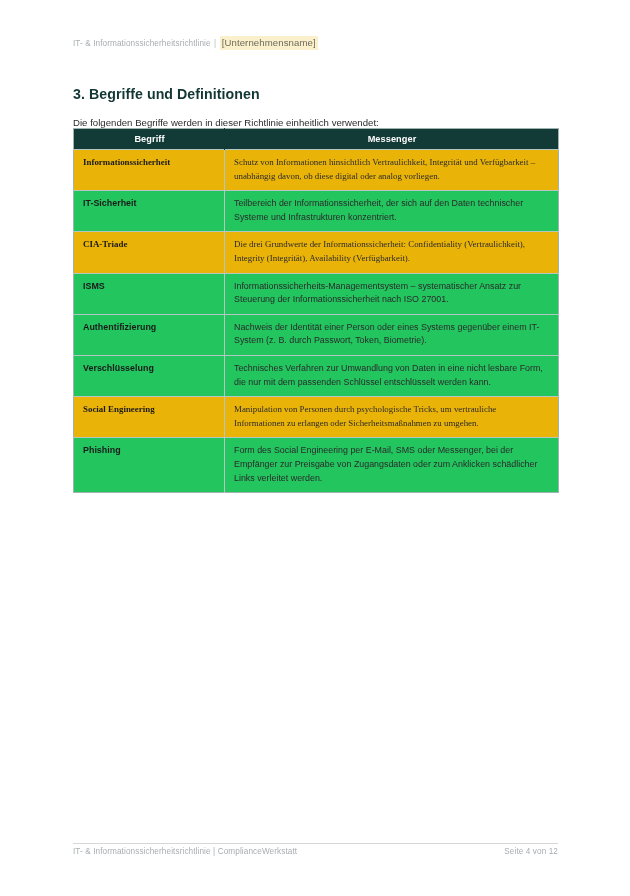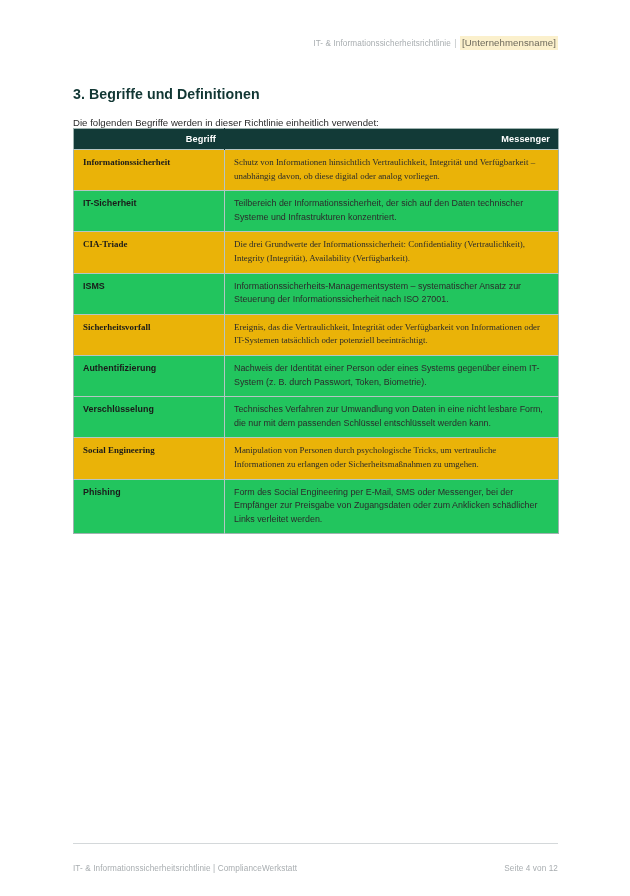--- a/index.html
+++ b/index.html
@@ -22,21 +22,21 @@
     height: 896px;
     box-sizing: border-box;
   }
 
   
   .doc-header {
     position: absolute;
     left: 73px;
     top: 36px;
     width: 485px;
-    text-align: right;
+    text-align: left;
     font-size: 8.2px;
     line-height: 13px;
     color: #a8adb0;
     letter-spacing: 0.1px;
     white-space: nowrap;
   }
   .doc-header .sep { color: #b9bdbf; padding: 0 1px; }
   .doc-header .placeholder {
     background: #fbf0cc;
     color: #6e6a5c;
@@ -73,21 +73,21 @@
     table-layout: fixed;
     border: 1px solid #9fb3b0;
   }
   .terms-table col.c1 { width: 151px; }
   .terms-table col.c2 { width: 334px; }
   .terms-table thead th {
     background: #123a37;
     color: #ffffff;
     font-size: 9.2px;
     font-weight: bold;
-    text-align: right;
+    text-align: center;
     padding: 5px 8px 5px 9px;
     border-right: 1px solid #123a37;
     letter-spacing: 0.08px;
   }
   .terms-table thead th:last-child { border-right: none; }
   .terms-table tbody td {
     font-size: 8.9px;
     line-height: 13.6px;
     vertical-align: top;
     padding: 6px 9px 7px 9px;
@@ -104,21 +104,21 @@
   .terms-table tbody tr.tint td { background: #22c55e; }
   .terms-table tbody tr.plain td { background: #eab308; font-family: Liberation Serif, serif; }
 
   
   .doc-footer {
     position: absolute;
     left: 73px;
     top: 843px;
     width: 485px;
     border-top: 1px solid #d4d8da;
-    padding-top: 20px;
+    padding-top: 3px;
     display: flex;
     justify-content: space-between;
     align-items: baseline;
     font-size: 8.2px;
     color: #a8adb0;
     letter-spacing: 0.1px;
     white-space: nowrap;
     gap: 36px;
   }
 </style>
@@ -158,24 +158,20 @@
         <td>Teilbereich der Informationssicherheit, der sich auf den Daten technischer Systeme und Infrastrukturen konzentriert.</td>
       </tr>
       <tr class="plain">
         <td class="term">CIA-Triade</td>
         <td>Die drei Grundwerte der Informationssicherheit: Confidentiality (Vertraulichkeit), Integrity (Integrität), Availability (Verfügbarkeit).</td>
       </tr>
       <tr class="tint">
         <td class="term">ISMS</td>
         <td>Informationssicherheits-Managementsystem – systematischer Ansatz zur Steuerung der Informationssicherheit nach ISO 27001.</td>
       </tr>
-      <tr class="plain">
-        <td class="term">Sicherheitsvorfall</td>
-        <td>Ereignis, das die Vertraulichkeit, Integrität oder Verfügbarkeit von Informationen oder IT-Systemen tatsächlich oder potenziell beeinträchtigt.</td>
-      </tr>
       <tr class="tint">
         <td class="term">Authentifizierung</td>
         <td>Nachweis der Identität einer Person oder eines Systems gegenüber einem IT-System (z. B. durch Passwort, Token, Biometrie).</td>
       </tr>
       <tr class="tint">
         <td class="term">Verschlüsselung</td>
         <td>Technisches Verfahren zur Umwandlung von Daten in eine nicht lesbare Form, die nur mit dem passenden Schlüssel entschlüsselt werden kann.</td>
       </tr>
       <tr class="plain">
         <td class="term">Social Engineering</td>

